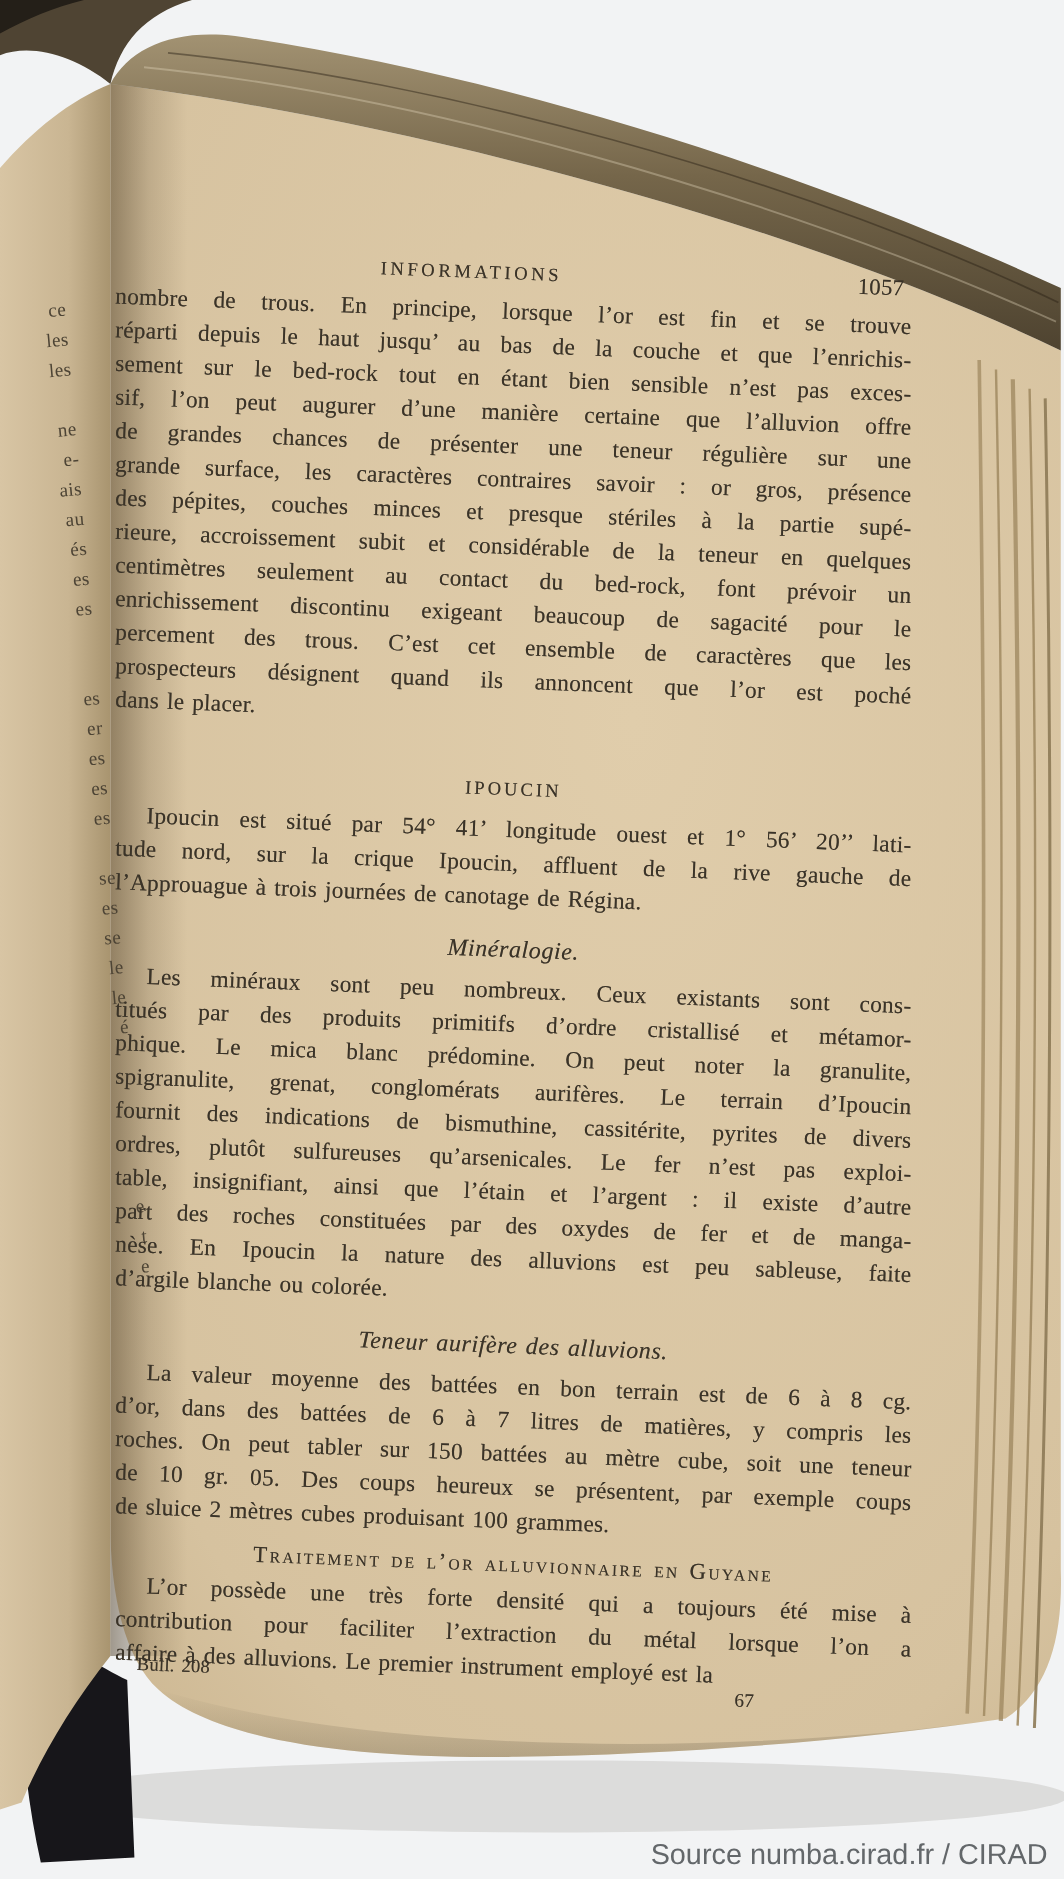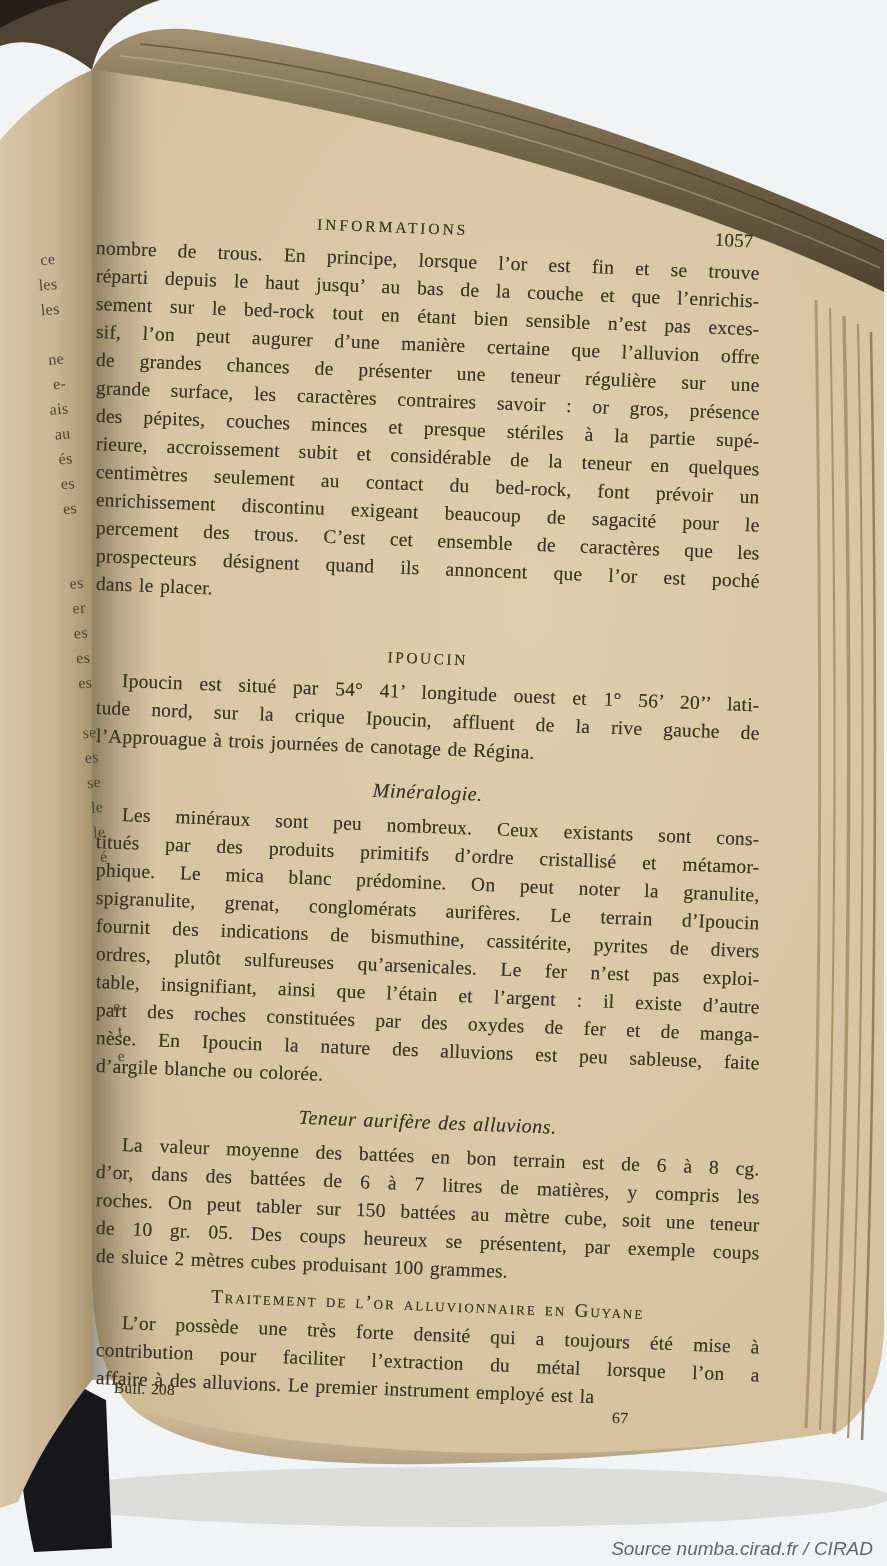--- a/index.html
+++ b/index.html
@@ -65,21 +65,21 @@
     text-align:left;
   }
   .sheetnum {
     margin-left:516px; margin-top:10px; font-size:16px; height:20px; line-height:20px;
     text-align:left;
   }
 
   .footer-credit {
     position:absolute; right:14px; bottom:6px;
     font-family:"Liberation Sans", sans-serif;
-    font-size:19px; color:var(--credit,#63676a);font-style:italic;
+    font-size:24px; color:var(--credit,#63676a);
   }
 </style>
 </head>
 <body>
 
 <div class="stage">
 
   <svg class="book-art" viewBox="0 0 887 1566" aria-hidden="true">
     <defs>
       <radialGradient id="pageGrad" cx="0.55" cy="0.38" r="0.95">

